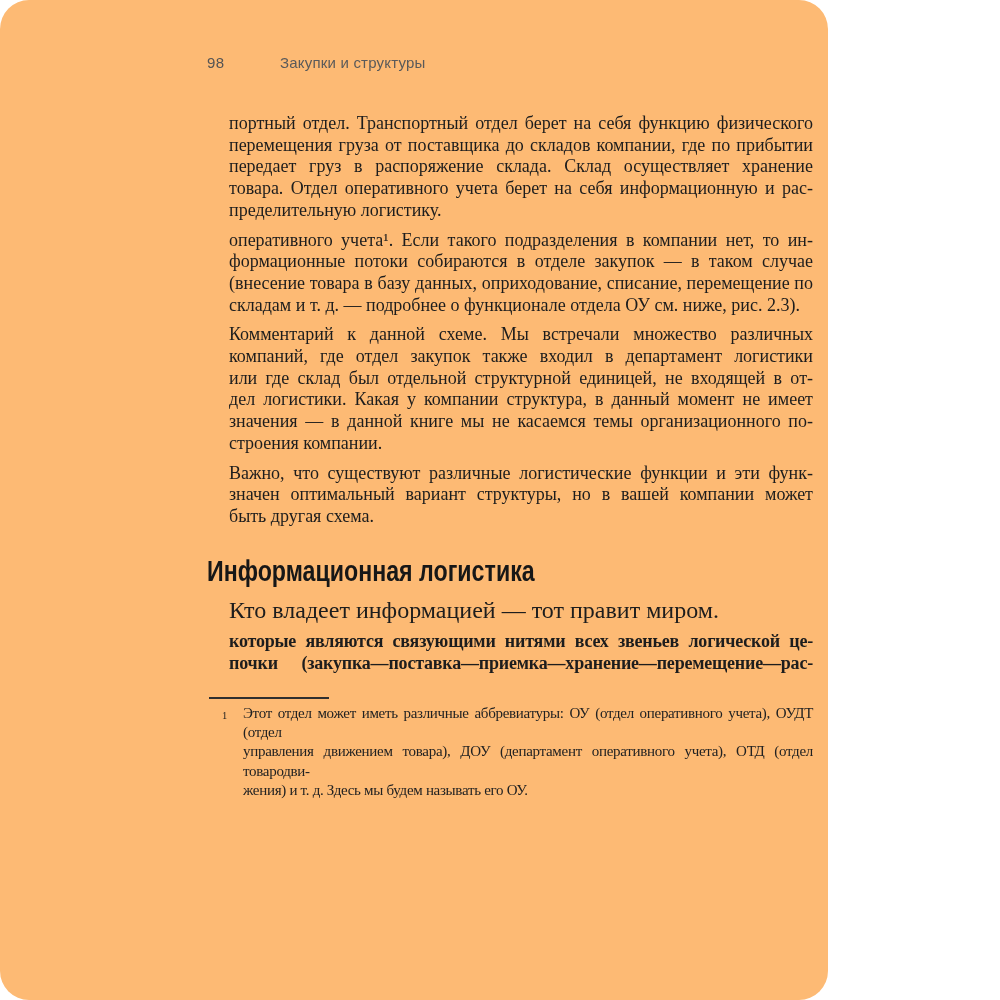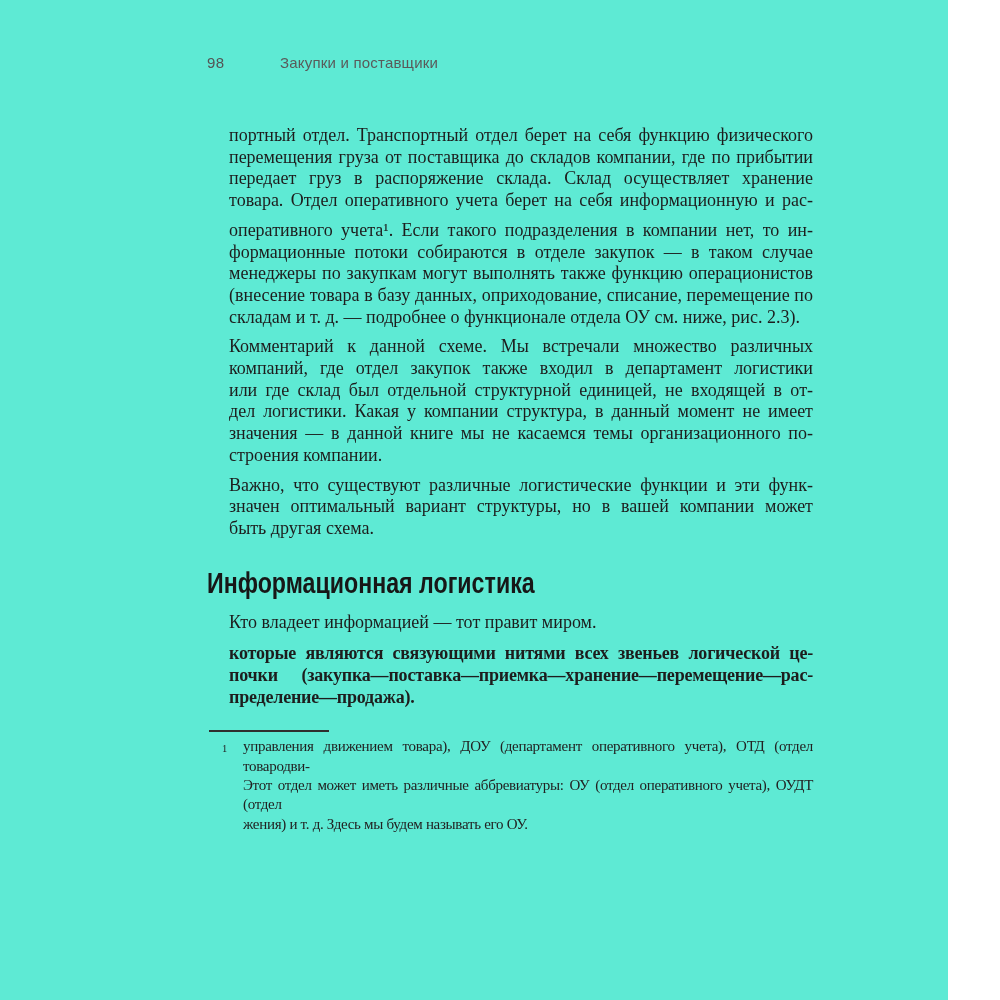--- a/index.html
+++ b/index.html
@@ -1,21 +1,22 @@
 <!DOCTYPE html>
 <html lang="ru"><head>
 <meta charset="utf-8">
 <style>
   html, body { margin: 0; padding: 0; background: #ffffff; }
   .page {
     position: relative;
-    width: 948px;
+    width: 828px;
     height: 1000px;
-    background: #5eead4;
+    background: #fdba74;
     overflow: hidden;
+    border-radius: 29px;
   }
   .page-number {
     position: absolute;
     left: 207px;
     top: 54px;
     font-family: "Liberation Sans", sans-serif;
     font-size: 15px;
     color: #545454;
     letter-spacing: 0.3px;
   }
@@ -24,21 +25,21 @@
     left: 280px;
     top: 54px;
     font-family: "Liberation Sans", sans-serif;
     font-size: 15px;
     color: #5a5a5a;
     letter-spacing: 0.2px;
   }
   .main {
     position: absolute;
     left: 207px;
-    top: 12px;
+    top: 0;
     width: 607px;
     font-family: "Liberation Serif", serif;
     color: #1d1d1d;
   }
   .para {
     margin: 0 0 8px 22px;
     width: 584px;
     font-size: 18px;
     line-height: 21.7px;
   }
@@ -53,21 +54,21 @@
     font-size: 29px;
     line-height: 34px;
     color: #171717;
     margin: 26px 0 12px 0;
     transform: scaleX(0.8);
     transform-origin: left center;
     white-space: nowrap;
   }
   .epigraph {
     margin: 0 0 10px 22px;
-    font-size: 18px;
+    font-size: 24px;
     line-height: 21.7px;
   }
   .footnote { margin-top: 22px; }
   .fn-rule {
     width: 120px;
     height: 2px;
     background: #2f2f2f;
     margin-left: 2px;
   }
   .fn-body {
@@ -87,35 +88,35 @@
     font-size: 10.5px;
     letter-spacing: 0;
   }
 </style>
 </head>
 <body>
 
 <div class="page">
 
   <div class="page-number">98</div>
-  <div class="running-title">Закупки и поставщики</div>
+  <div class="running-title">Закупки и структуры</div>
 
   <div class="main">
 
     <div class="para para-first">
         <div class="tline">портный отдел. Транспортный отдел берет на себя функцию физического</div>
         <div class="tline">перемещения груза от поставщика до складов компании, где по прибытии</div>
         <div class="tline">передает груз в распоряжение склада. Склад осуществляет хранение</div>
         <div class="tline">товара. Отдел оперативного учета берет на себя информационную и рас-</div>
+        <div class="tline tline-last">пределительную логистику.</div>
       </div>
 
     <div class="para">
         <div class="tline">оперативного учета¹. Если такого подразделения в компании нет, то ин-</div>
         <div class="tline">формационные потоки собираются в отделе закупок — в таком случае</div>
-        <div class="tline">менеджеры по закупкам могут выполнять также функцию операционистов</div>
         <div class="tline">(внесение товара в базу данных, оприходование, списание, перемещение по</div>
         <div class="tline tline-last">складам и т. д. — подробнее о функционале отдела ОУ см. ниже, рис. 2.3).</div>
       </div>
 
     <div class="para">
       <div class="tline"><span class="bold-lead">Комментарий к данной схеме.</span><span> Мы встречали множество различных</span></div>
       <div>
           <div class="tline">компаний, где отдел закупок также входил в департамент логистики</div>
           <div class="tline">или где склад был отдельной структурной единицей, не входящей в от-</div>
           <div class="tline">дел логистики. Какая у компании структура, в данный момент не имеет</div>
@@ -130,30 +131,29 @@
         <div class="tline tline-last">быть другая схема.</div>
       </div>
 
     <div class="section-heading">Информационная логистика</div>
 
     <div class="epigraph">Кто владеет информацией — тот правит миром.</div>
 
     <div class="para para-bold">
         <div class="tline">которые являются связующими нитями всех звеньев логической це-</div>
         <div class="tline">почки (закупка—поставка—приемка—хранение—перемещение—рас-</div>
-        <div class="tline tline-last">пределение—продажа).</div>
       </div>
 
 
     <div class="footnote">
       <div class="fn-rule"></div>
       <div class="fn-body">
         <span class="fn-marker">1</span>
         <div>
+            <div class="tline">Этот отдел может иметь различные аббревиатуры: ОУ (отдел оперативного учета), ОУДТ (отдел</div>
             <div class="tline">управления движением товара), ДОУ (департамент оперативного учета), ОТД (отдел товародви-</div>
-            <div class="tline">Этот отдел может иметь различные аббревиатуры: ОУ (отдел оперативного учета), ОУДТ (отдел</div>
             <div class="tline tline-last">жения) и т. д. Здесь мы будем называть его ОУ.</div>
           </div>
       </div>
     </div>
 
   </div>
 </div>
 
 </body></html>

